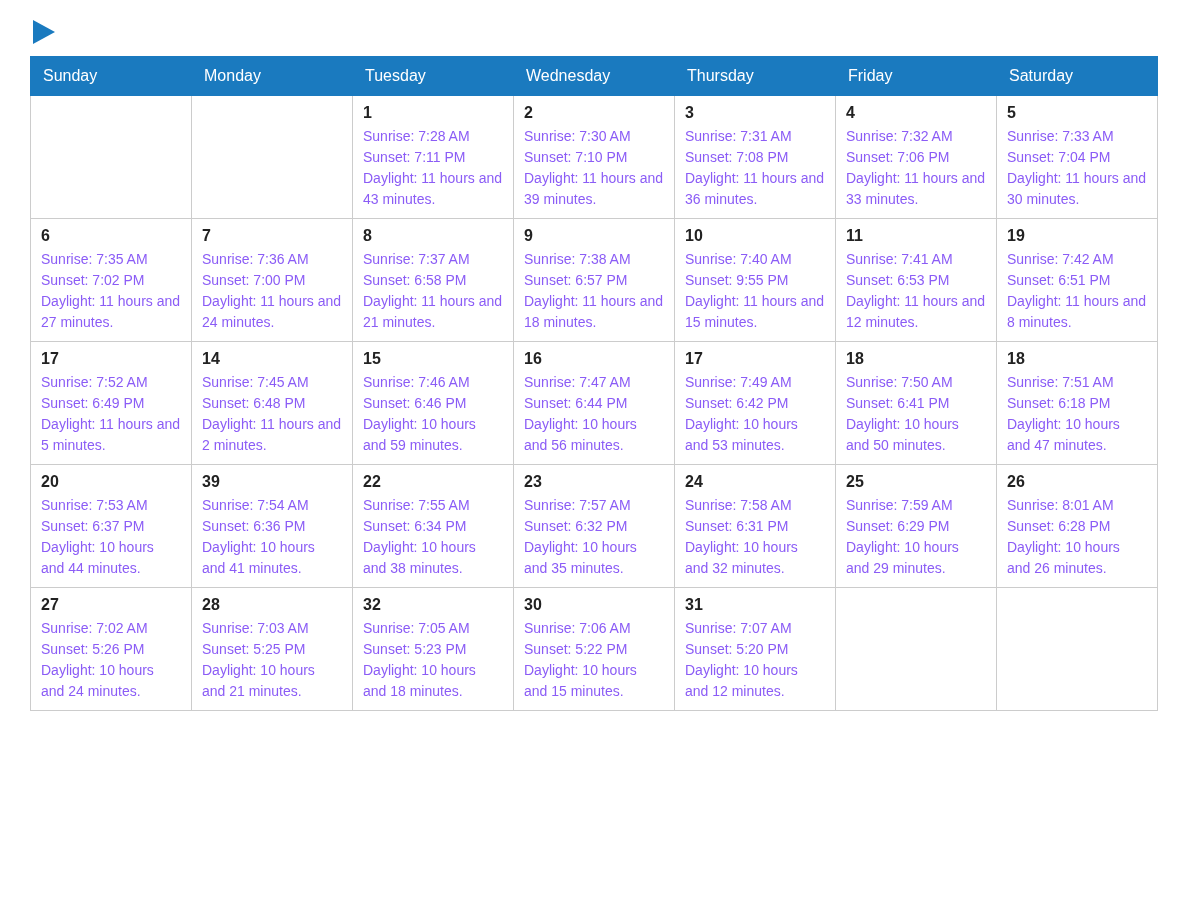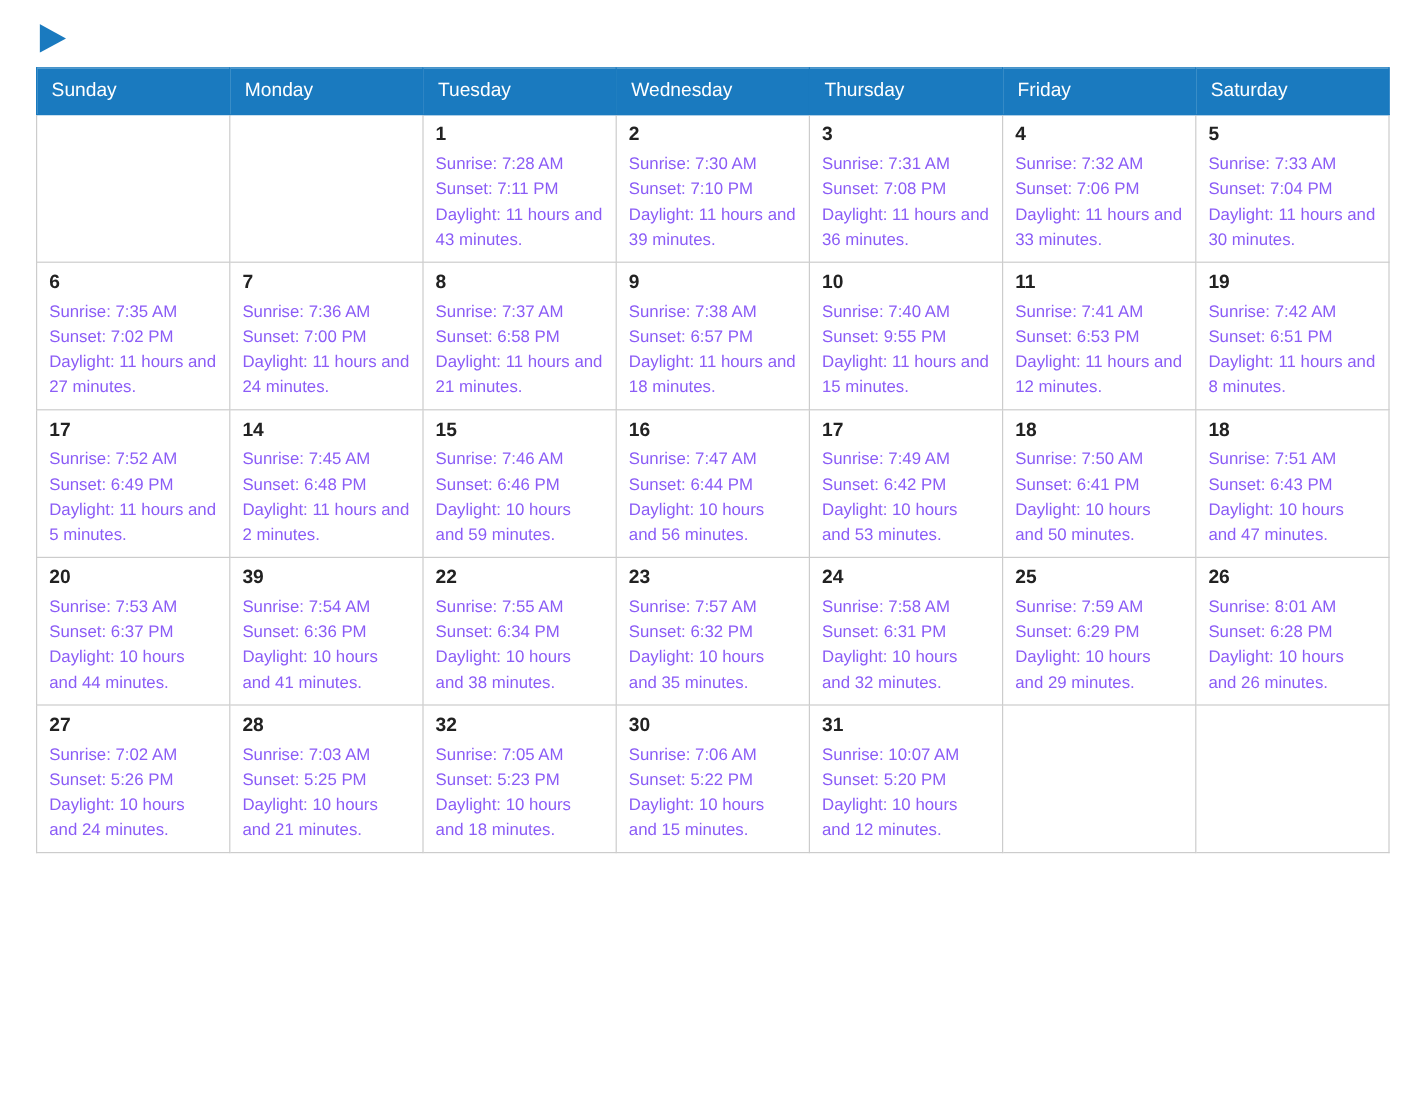--- a/index.html
+++ b/index.html
@@ -257,21 +257,21 @@
         <td>
           <div class="day-number">18</div>
           <div class="day-info">Sunrise: 7:50 AM
 Sunset: 6:41 PM
 Daylight: 10 hours
 and 50 minutes.</div>
         </td>
         <td>
           <div class="day-number">18</div>
           <div class="day-info">Sunrise: 7:51 AM
-Sunset: 6:43 PM
+Sunset: 6:18 PM
 Daylight: 10 hours
 and 47 minutes.</div>
         </td>
       </tr>
       <tr>
         <td>
           <div class="day-number">20</div>
           <div class="day-info">Sunrise: 7:53 AM
 Sunset: 6:37 PM
 Daylight: 10 hours
@@ -344,21 +344,21 @@
         </td>
         <td>
           <div class="day-number">30</div>
           <div class="day-info">Sunrise: 7:06 AM
 Sunset: 5:22 PM
 Daylight: 10 hours
 and 15 minutes.</div>
         </td>
         <td>
           <div class="day-number">31</div>
-          <div class="day-info">Sunrise: 10:07 AM
+          <div class="day-info">Sunrise: 7:07 AM
 Sunset: 5:20 PM
 Daylight: 10 hours
 and 12 minutes.</div>
         </td>
         <td class="empty-cell"></td>
         <td class="empty-cell"></td>
       </tr>
     </tbody>
 </table>
 

